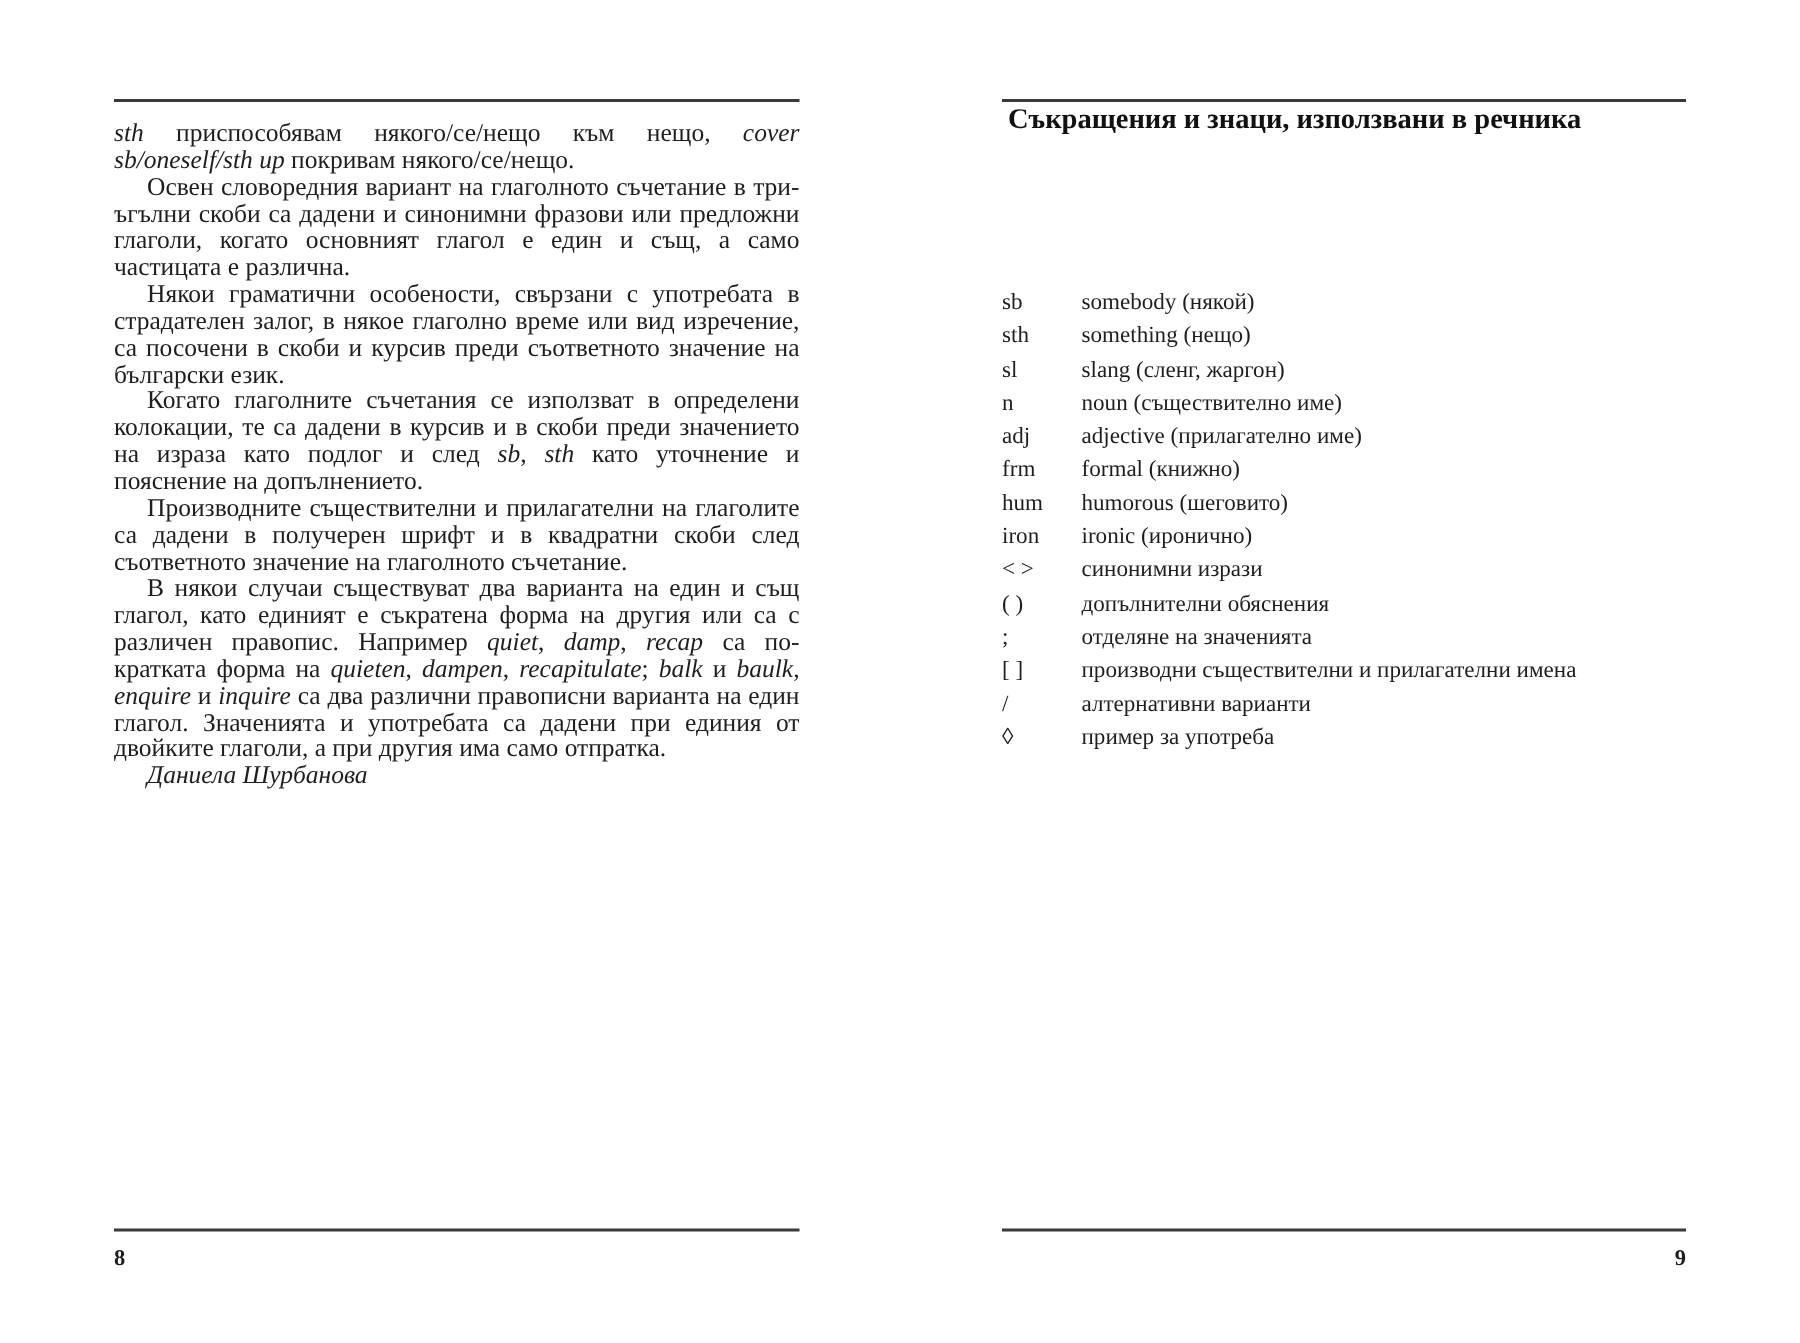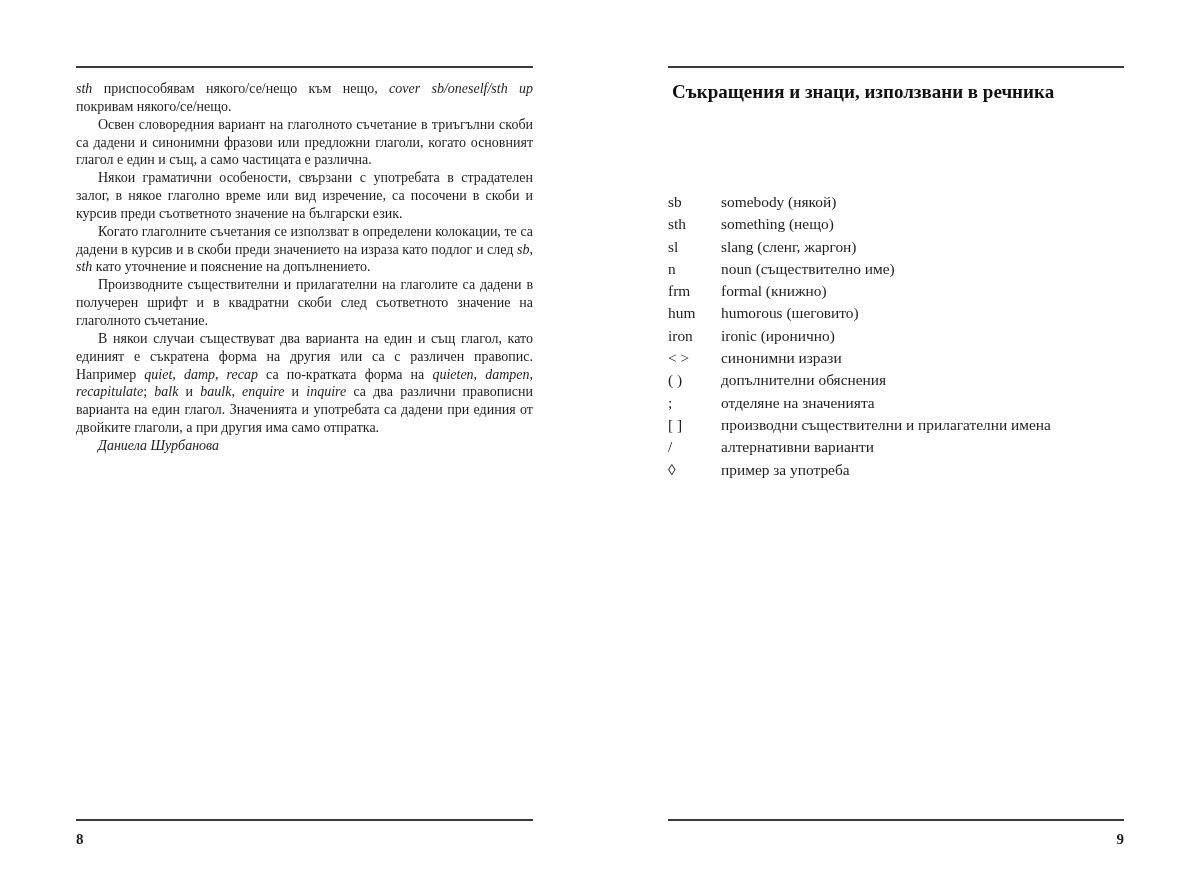--- a/index.html
+++ b/index.html
@@ -31,41 +31,41 @@
       border-top: 2px solid #3a3a3a;
     }
     .rule-top { top: 66px; }
     .rule-bottom { top: 819px; }
 
     .body-text {
       position: absolute;
       top: 80px;
       left: 0;
       width: 457px;
-      font-size: 14px;
+      font-size: 17px;
       line-height: 17.85px;
       text-align: justify;
       hyphens: manual;
       font-family: Liberation Serif, serif;
     }
     .body-text p {
       margin: 0;
       text-indent: 22px;
     }
     .body-text p.noindent { text-indent: 0; }
     .body-text i { font-style: italic; }
     .signature {
       margin: 0;
       text-align: left;
       font-style: italic;
     }
 
     .section-title {
       position: absolute;
-      top: 80px;
+      top: 68px;
       left: 4px;
       margin: 0;
       font-size: 19px;
       font-weight: bold;
       line-height: 24px;
       color: #111;
       white-space: nowrap;
     }
 
     .abbr-list {
@@ -133,20 +133,24 @@
       </li>
       <li class="abbr-row">
         <span class="abbr-key italic">sl</span>
         <span class="abbr-desc">slang (сленг, жаргон)</span>
       </li>
       <li class="abbr-row">
         <span class="abbr-key italic">n</span>
         <span class="abbr-desc">noun (съществително име)</span>
       </li>
       <li class="abbr-row">
+        <span class="abbr-key italic">adj</span>
+        <span class="abbr-desc">adjective (прилагателно име)</span>
+      </li>
+      <li class="abbr-row">
         <span class="abbr-key italic">frm</span>
         <span class="abbr-desc">formal (книжно)</span>
       </li>
       <li class="abbr-row">
         <span class="abbr-key italic">hum</span>
         <span class="abbr-desc">humorous (шеговито)</span>
       </li>
       <li class="abbr-row">
         <span class="abbr-key italic">iron</span>
         <span class="abbr-desc">ironic (иронично)</span>

